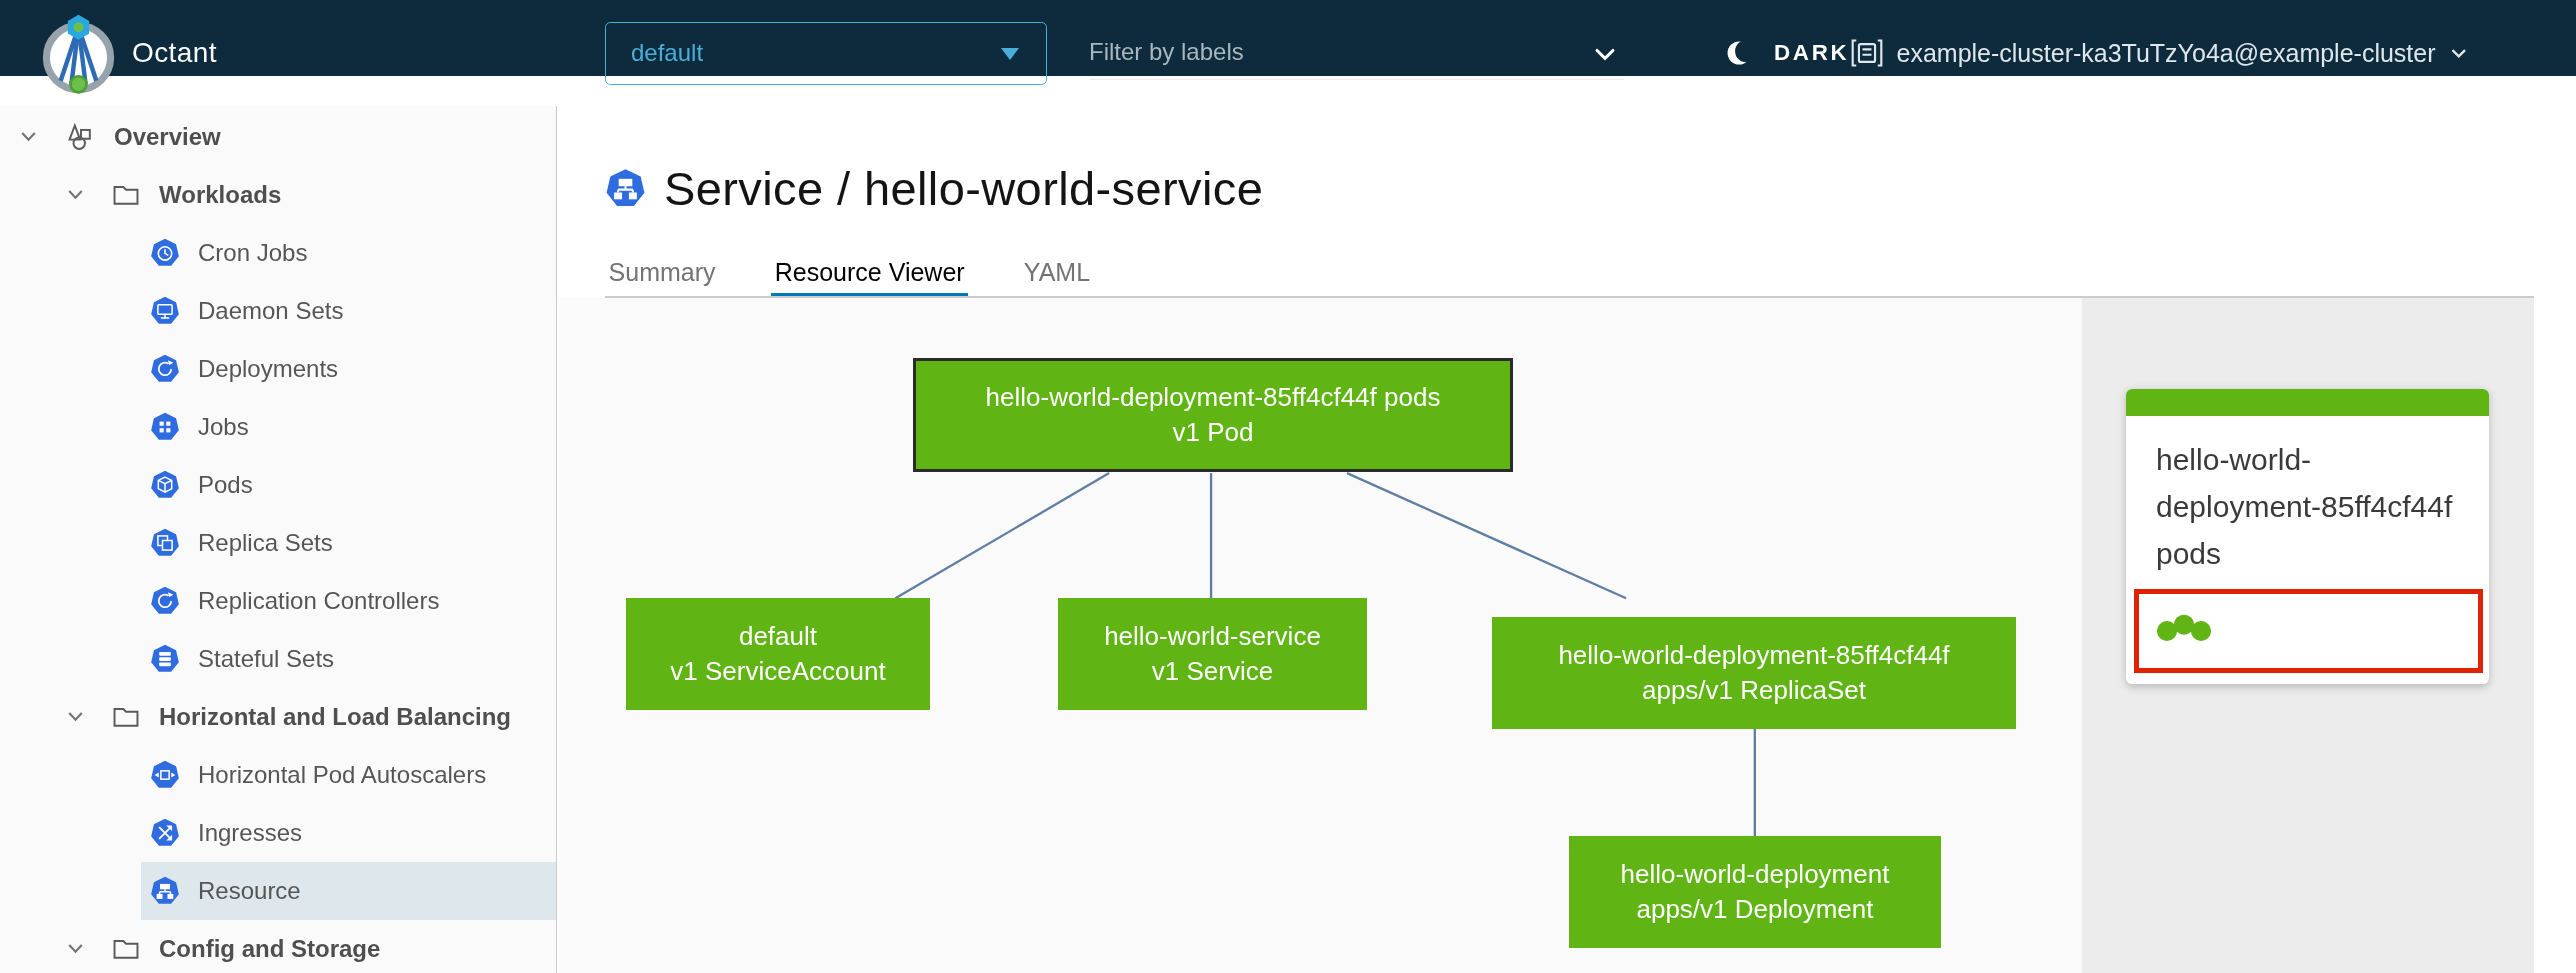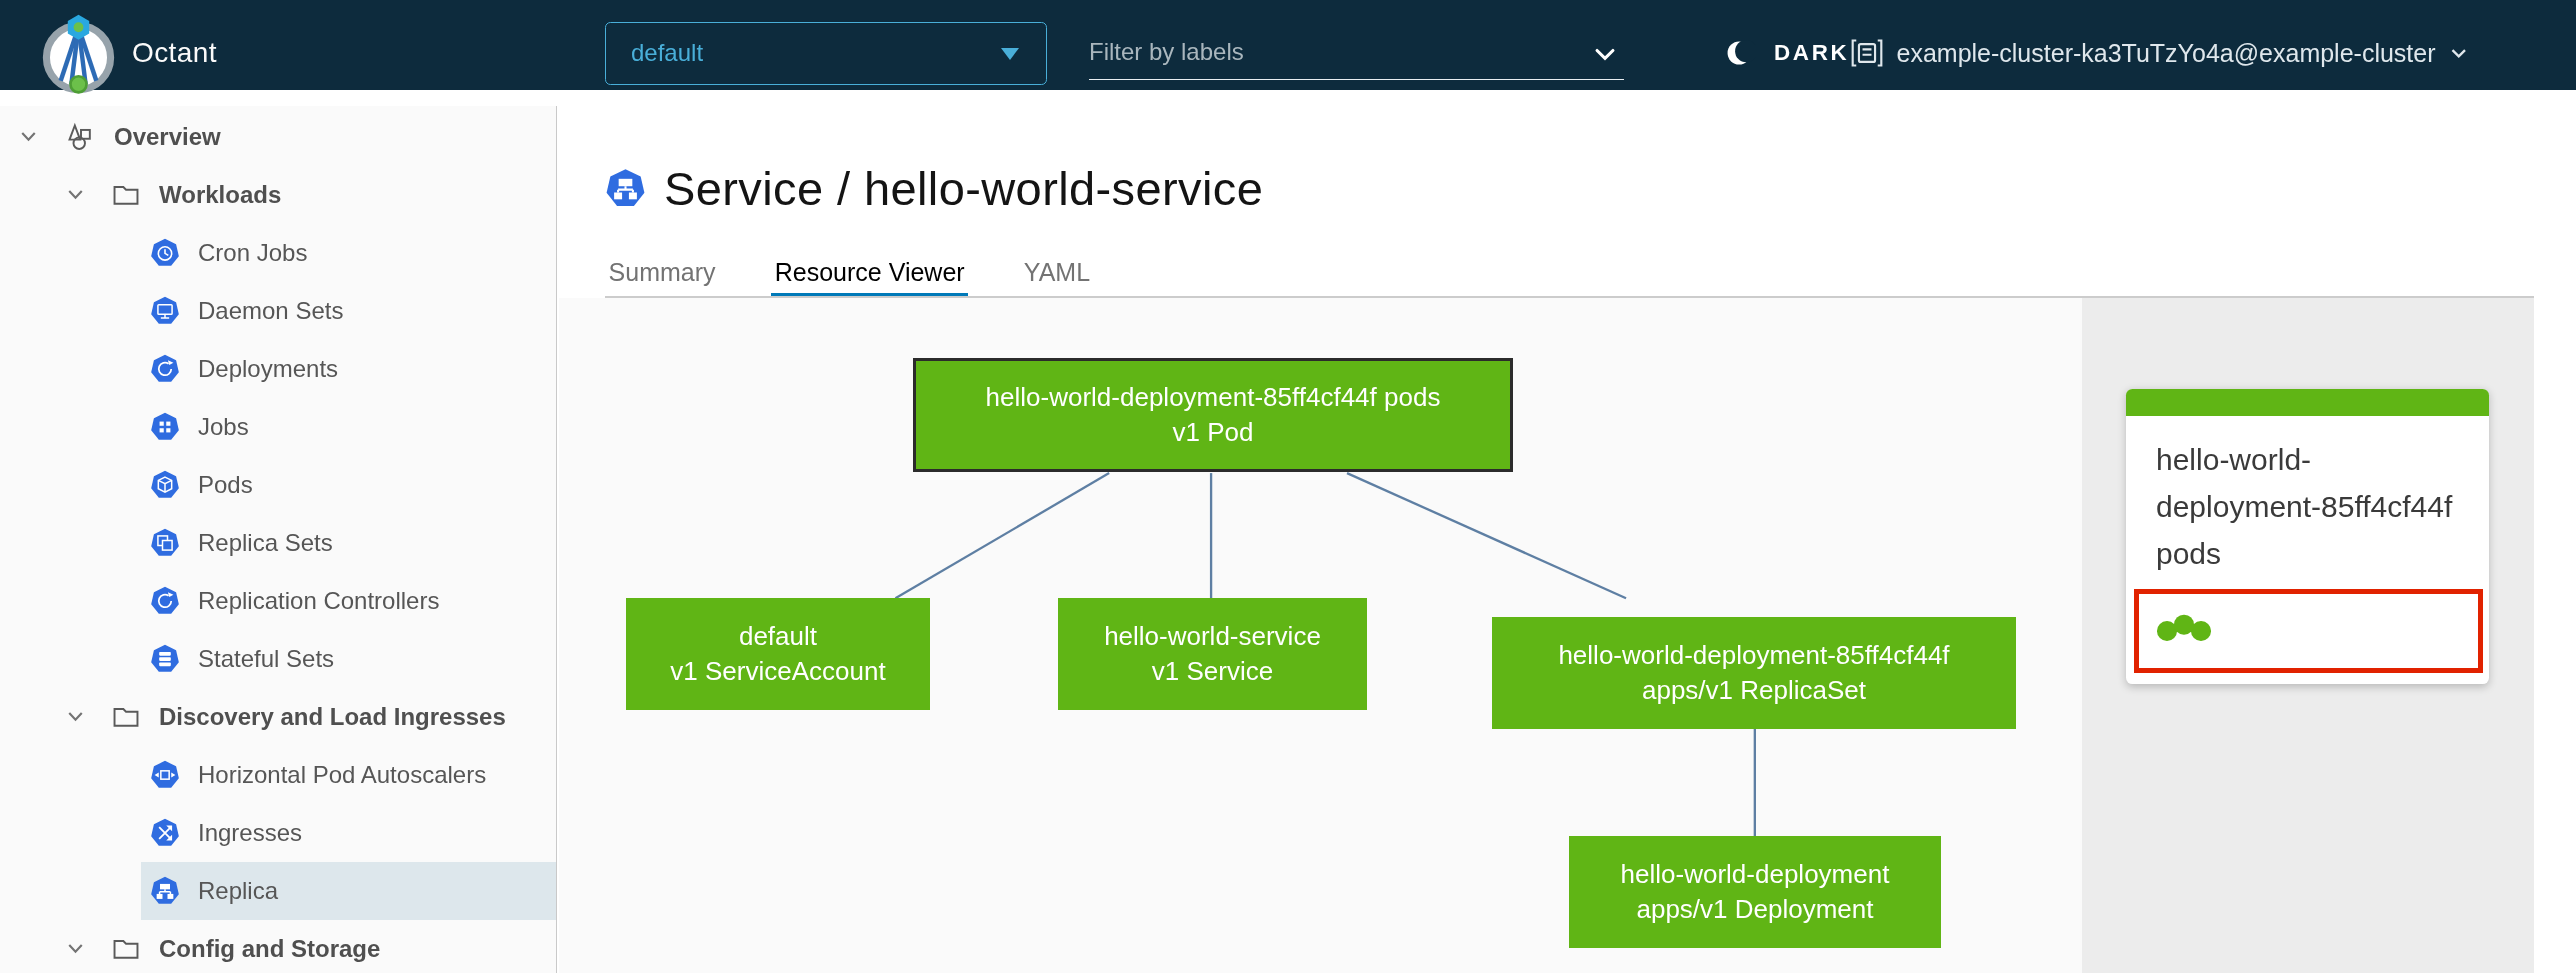--- a/index.html
+++ b/index.html
@@ -1,20 +1,20 @@
 <!DOCTYPE html>
 <html style="font-size:14.3px"><head>
 <meta charset="utf-8">
 <style>
   * { margin:0; padding:0; box-sizing:border-box; }
   html,body { width:2576px; height:973px; overflow:hidden; }
   body { font-family:"Liberation Sans", sans-serif; background:#fff; position:relative; }
 
   
-  .header { position:absolute; left:0; top:0; width:2576px; height:90px; background:#0d2b3d; display:flex; align-items:center; }
+  .header { position:absolute; left:0; top:0; width:2576px; height:76px; background:#0d2b3d; display:flex; align-items:center; }
   .logo { position:absolute; left:39px; top:12.5px; width:79px; height:82px; }
   .app-name { position:absolute; left:132px; top:0; height:106px; display:flex; align-items:center; color:#fafafa; font-size:28px; letter-spacing:0.4px; }
   .ns-select { position:absolute; left:605px; top:21.5px; width:442px; height:63px; border:1.8px solid #49afd9; border-radius:5.4px; display:flex; align-items:center; padding:0 25px; color:#49afd9; font-size:24px; cursor:pointer; }
   .ns-caret { position:absolute; right:27px; top:25px; width:0; height:0; border-left:9.8px solid transparent; border-right:9.8px solid transparent; border-top:12.5px solid #49afd9; }
   .filter-box { position:absolute; left:1089px; top:25px; width:535px; height:55px; border-bottom:1.8px solid #e9eef2; display:flex; align-items:center; }
   .filter-box .ph { color:#a9b6bd; font-size:24px; }
   .filter-chevron { position:absolute; right:3.6px; top:14.3px; }
   .theme-toggle { position:absolute; left:1724px; top:0; height:106px; display:flex; align-items:center; gap:18px; color:#fff; cursor:pointer; }
   .theme-toggle .label { font-size:22.4px; font-weight:700; letter-spacing:2.7px; }
   .cluster-sel { position:absolute; left:1850px; top:0; height:106px; display:flex; align-items:center; gap:12.5px; color:#dfe7ec; font-size:25px; cursor:pointer; }
@@ -257,21 +257,21 @@
         <svg width="25" height="25" viewBox="0 0 28 28">
           <path d="M7 10 L14 17.5 L21 10" stroke="#737373" stroke-width="2.4" fill="none"></path>
         </svg>
       </span>
       <span class="sp" style="width:23px"></span>
       <span class="ic icon">
         <svg width="30" height="30" viewBox="0 0 34 34" stroke="#5a5a5a" fill="none" stroke-width="2.2">
           <path d="M4 8 H14 L17 11 H30 V27 H4 Z"></path>
         </svg>
       </span>
-      <span class="lbl">Discovery and Load Ingresses</span>
+      <span class="lbl">Horizontal and Load Balancing</span>
     </div>
     <div class="srow">
       <span class="sp" style="width:150px"></span>
       <span class="ic icon">
         <svg width="30" height="30" viewBox="0 0 36 36">
           <polygon points="18,1 31.3,7.4 34.6,21.8 25.4,33.3 10.6,33.3 1.4,21.8 4.7,7.4" fill="#2f6ce0"></polygon>
           <rect x="13" y="13" width="10" height="10" stroke="#fff" fill="none" stroke-width="1.8"></rect>
           <path d="M10.5 15l-5 3 5 3z M25.5 15l5 3-5 3z" fill="#fff"></path>
         </svg>
       </span>
@@ -292,21 +292,21 @@
       <span class="sp" style="width:150px"></span>
       <span class="ic icon">
         <svg width="30" height="30" viewBox="0 0 36 36">
           <polygon points="18,1 31.3,7.4 34.6,21.8 25.4,33.3 10.6,33.3 1.4,21.8 4.7,7.4" fill="#2f6ce0"></polygon>
           <rect x="12" y="9.5" width="12" height="6.5" fill="#fff"></rect>
           <path d="M18 16v3 M11.5 19h13 M11.5 19v2.5 M24.5 19v2.5" stroke="#fff" stroke-width="1.8" fill="none"></path>
           <rect x="8" y="21.5" width="7" height="6" fill="#fff"></rect>
           <rect x="21" y="21.5" width="7" height="6" fill="#fff"></rect>
         </svg>
       </span>
-      <span class="lbl">Replica</span>
+      <span class="lbl">Resource</span>
     </div>
     <div class="srow bold">
       <span class="sp" style="width:63px"></span>
       <span class="chev icon">
         <svg width="25" height="25" viewBox="0 0 28 28">
           <path d="M7 10 L14 17.5 L21 10" stroke="#737373" stroke-width="2.4" fill="none"></path>
         </svg>
       </span>
       <span class="sp" style="width:23px"></span>
       <span class="ic icon">

